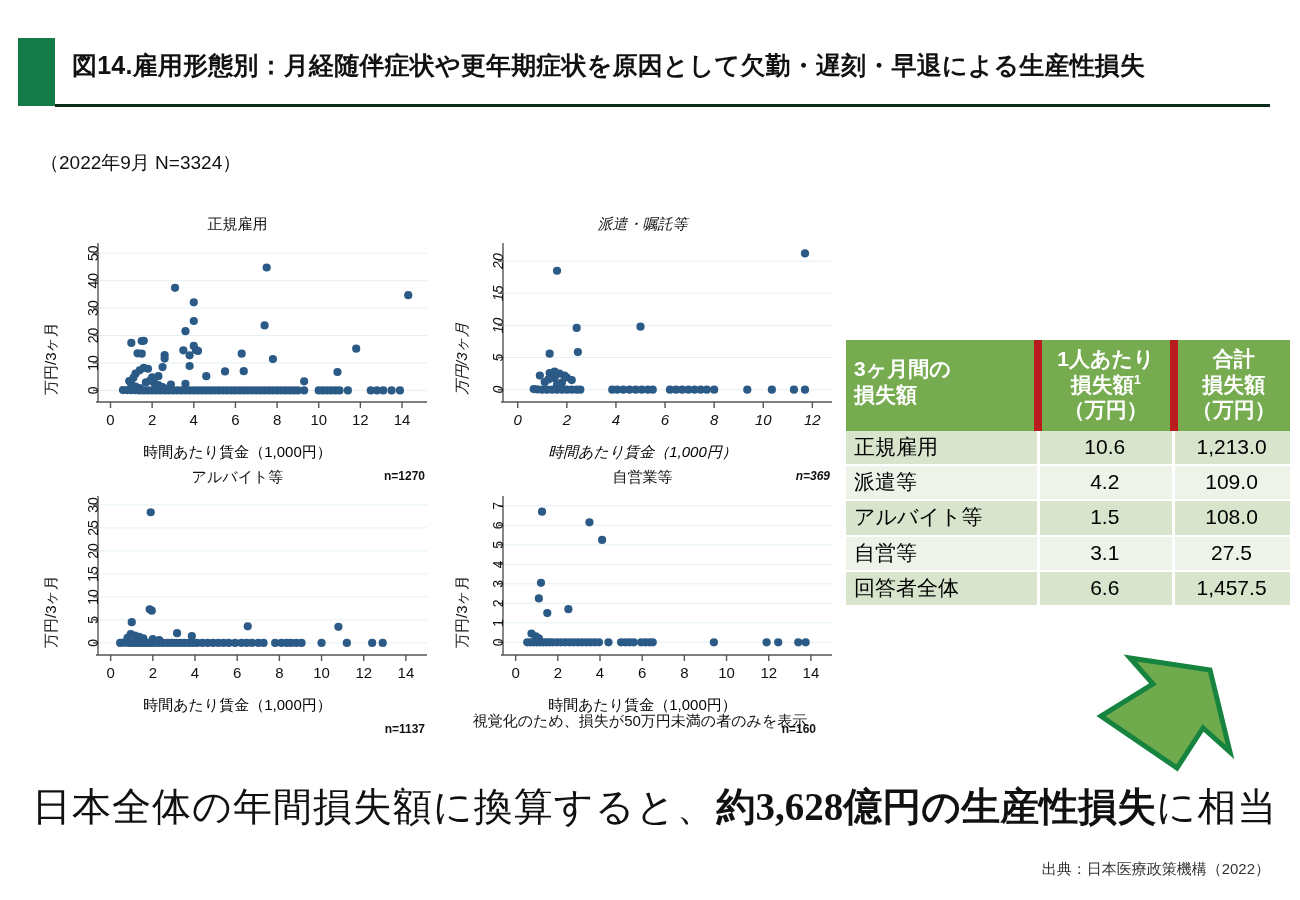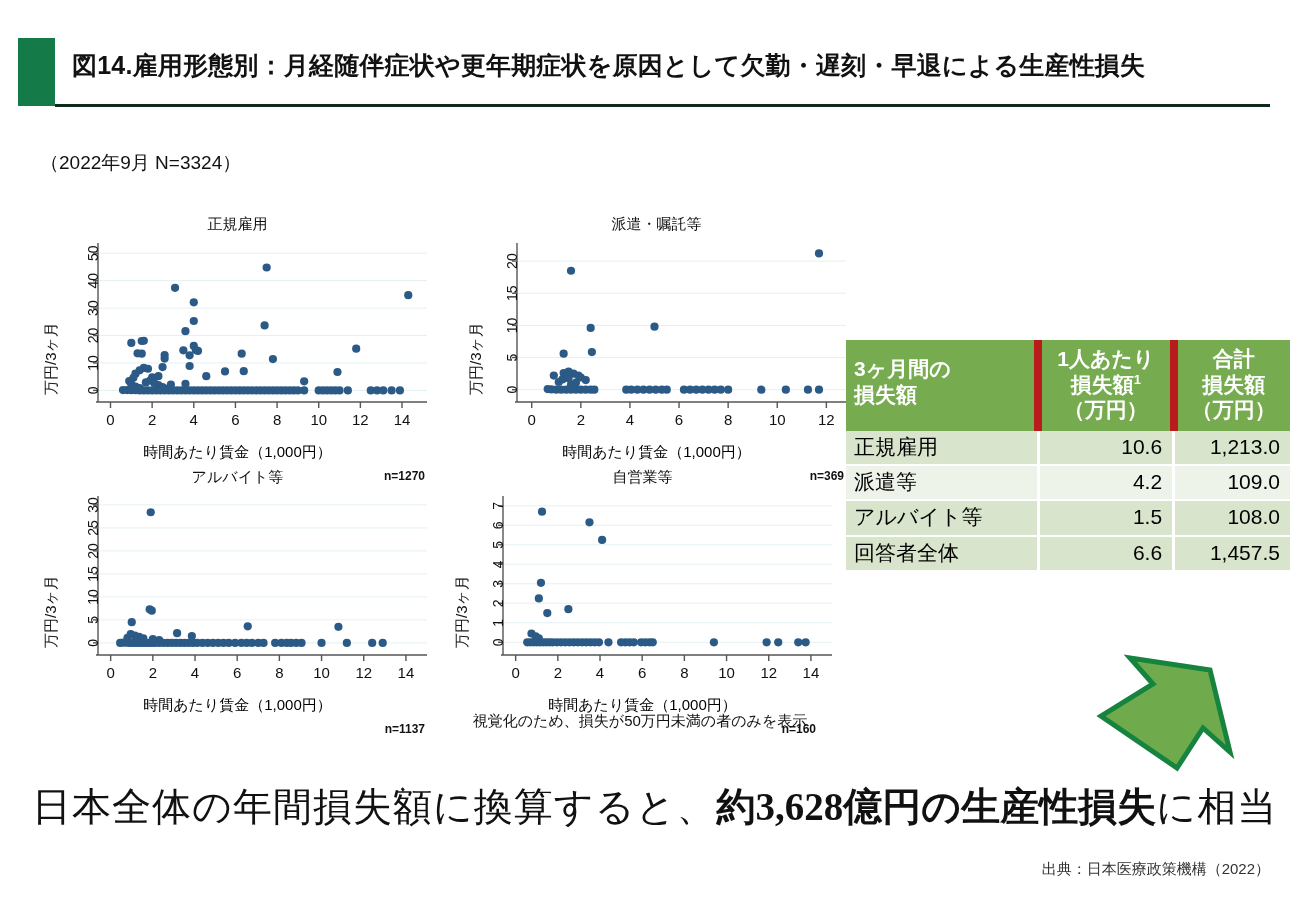--- a/index.html
+++ b/index.html
@@ -28,21 +28,21 @@
 
   
   #loss-table{position:absolute;left:846px;top:340px;width:444px;border-collapse:collapse;
        font-size:21px;}
   #loss-table th{background:#77ab4f;color:#fff;font-weight:bold;vertical-align:top;
        padding:6px 8px 8px 8px;line-height:1.22;font-size:21px;}
   #loss-table th.h-cat{text-align:left;width:172px;padding-top:16px;}
   #loss-table th.h-num{text-align:center;}
   #loss-table td{padding:3px 10px 4px 8px;line-height:1.25;}
   #loss-table td.cat{text-align:left;}
-  #loss-table td.num{text-align:right;}
+  #loss-table td.num{text-align:center;}
   #loss-table tr.r-odd td{background:#d8e4cb;}
   #loss-table tr.r-even td{background:#eef3e9;}
   #loss-table td{border-right:3px solid #fff;}
   #loss-table td:last-child{border-right:none;}
   #loss-table th{border-right:8px solid #b91c1c;}
   #loss-table th:last-child{border-right:none;}
   #loss-table tr td{border-bottom:2px solid #fff;}
   sup{font-size:.62em;vertical-align:super;}
 
   
@@ -209,21 +209,21 @@
             <circle cx="351.60126582278485" cy="153.39823008849558" r="4.1" fill="#2b5a86"></circle>
             <circle cx="359.93037974683546" cy="153.39823008849558" r="4.1" fill="#2b5a86"></circle>
           </svg>
         </div>
       <div class="ylab" style="left:2px;top:158px;">万円/3ヶ月</div>
     </div>
     <div class="xlab" style="left:0px;top:228px;">時間あたり賃金（1,000円）</div>
     <div class="n-label" style="right:10px;bottom:-18px;">n=1270</div>
   </div>
 
-  <div class="panel" style="left:419px;top:0px;">
+  <div class="panel" style="left:405px;top:0px;font-style:italic;">
     <div class="panel-title">派遣・嘱託等</div>
     <div class="plot-wrap">
       <div class="plot" id="plot1">
           <svg width="395" height="205">
             <line x1="58" x2="387" y1="152.70954356846474" y2="152.70954356846474" stroke="#e4f0f3" stroke-width="1"></line>
             <line x1="58" x2="387" y1="120.55186721991701" y2="120.55186721991701" stroke="#e4f0f3" stroke-width="1"></line>
             <line x1="58" x2="387" y1="88.3941908713693" y2="88.3941908713693" stroke="#e4f0f3" stroke-width="1"></line>
             <line x1="58" x2="387" y1="56.23651452282158" y2="56.23651452282158" stroke="#e4f0f3" stroke-width="1"></line>
             <line x1="58" x2="387" y1="24.07883817427384" y2="24.07883817427384" stroke="#e4f0f3" stroke-width="1"></line>
             <line x1="58" x2="58" y1="6" y2="165" stroke="#555" stroke-width="1.4"></line>
@@ -552,20 +552,25 @@
       <tr class="r-even">
         <td class="cat">派遣等</td>
         <td class="num">4.2</td>
         <td class="num">109.0</td>
       </tr>
       <tr class="r-odd">
         <td class="cat">アルバイト等</td>
         <td class="num">1.5</td>
         <td class="num">108.0</td>
       </tr>
+      <tr class="r-even">
+        <td class="cat">自営等</td>
+        <td class="num">3.1</td>
+        <td class="num">27.5</td>
+      </tr>
       <tr class="r-odd">
         <td class="cat">回答者全体</td>
         <td class="num">6.6</td>
         <td class="num">1,457.5</td>
       </tr>
     </tbody>
 </table>
 
 <div id="arrow">
   <svg width="180" height="130" viewBox="0 0 180 130">

